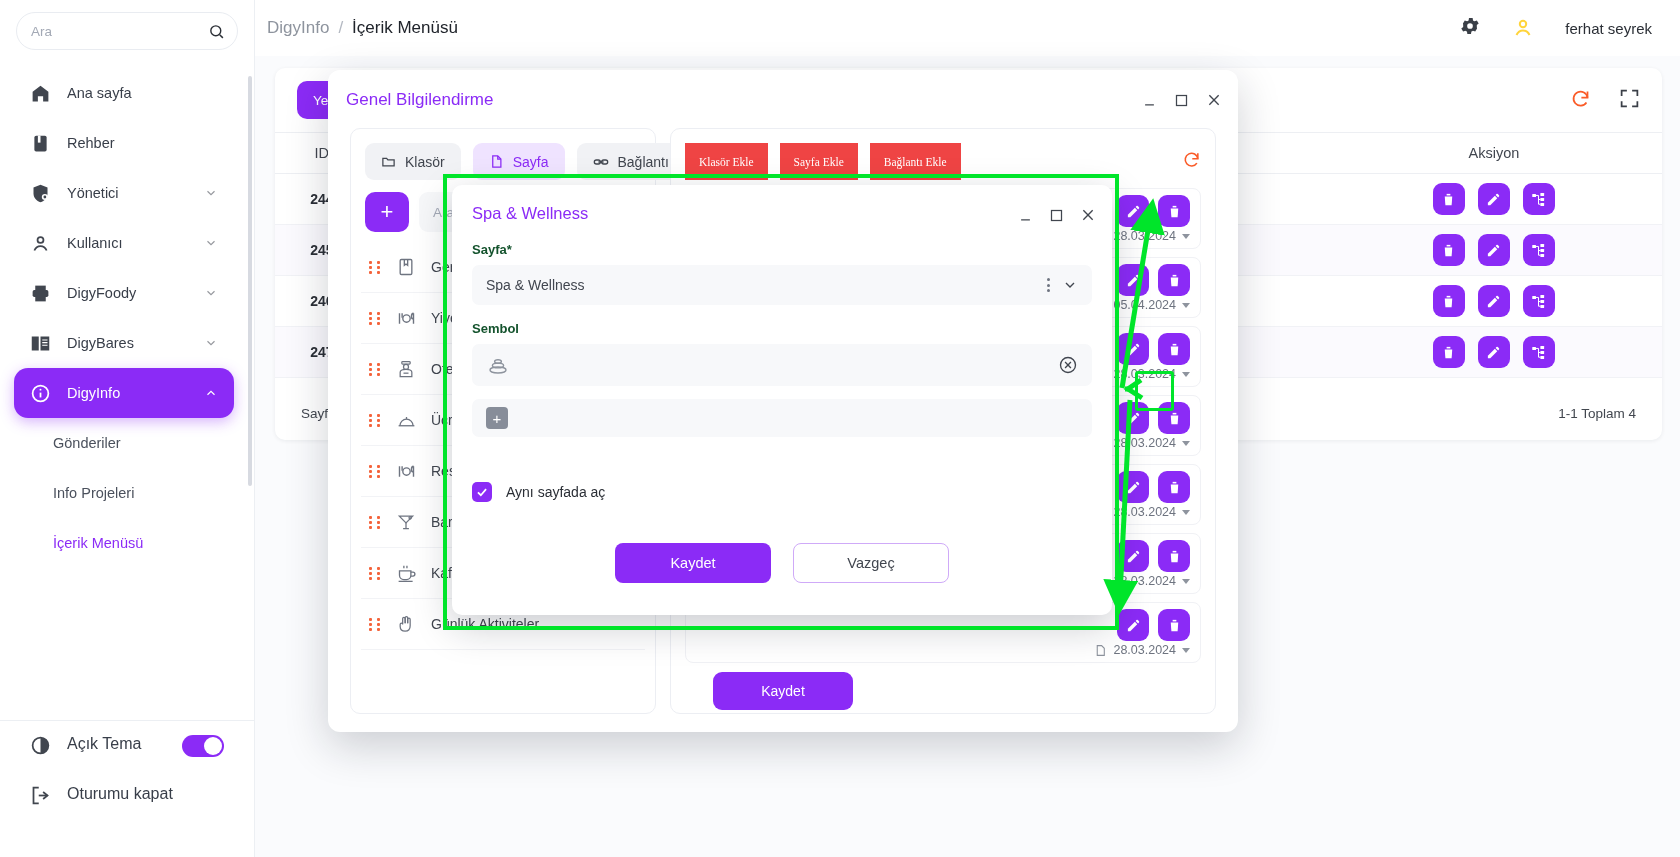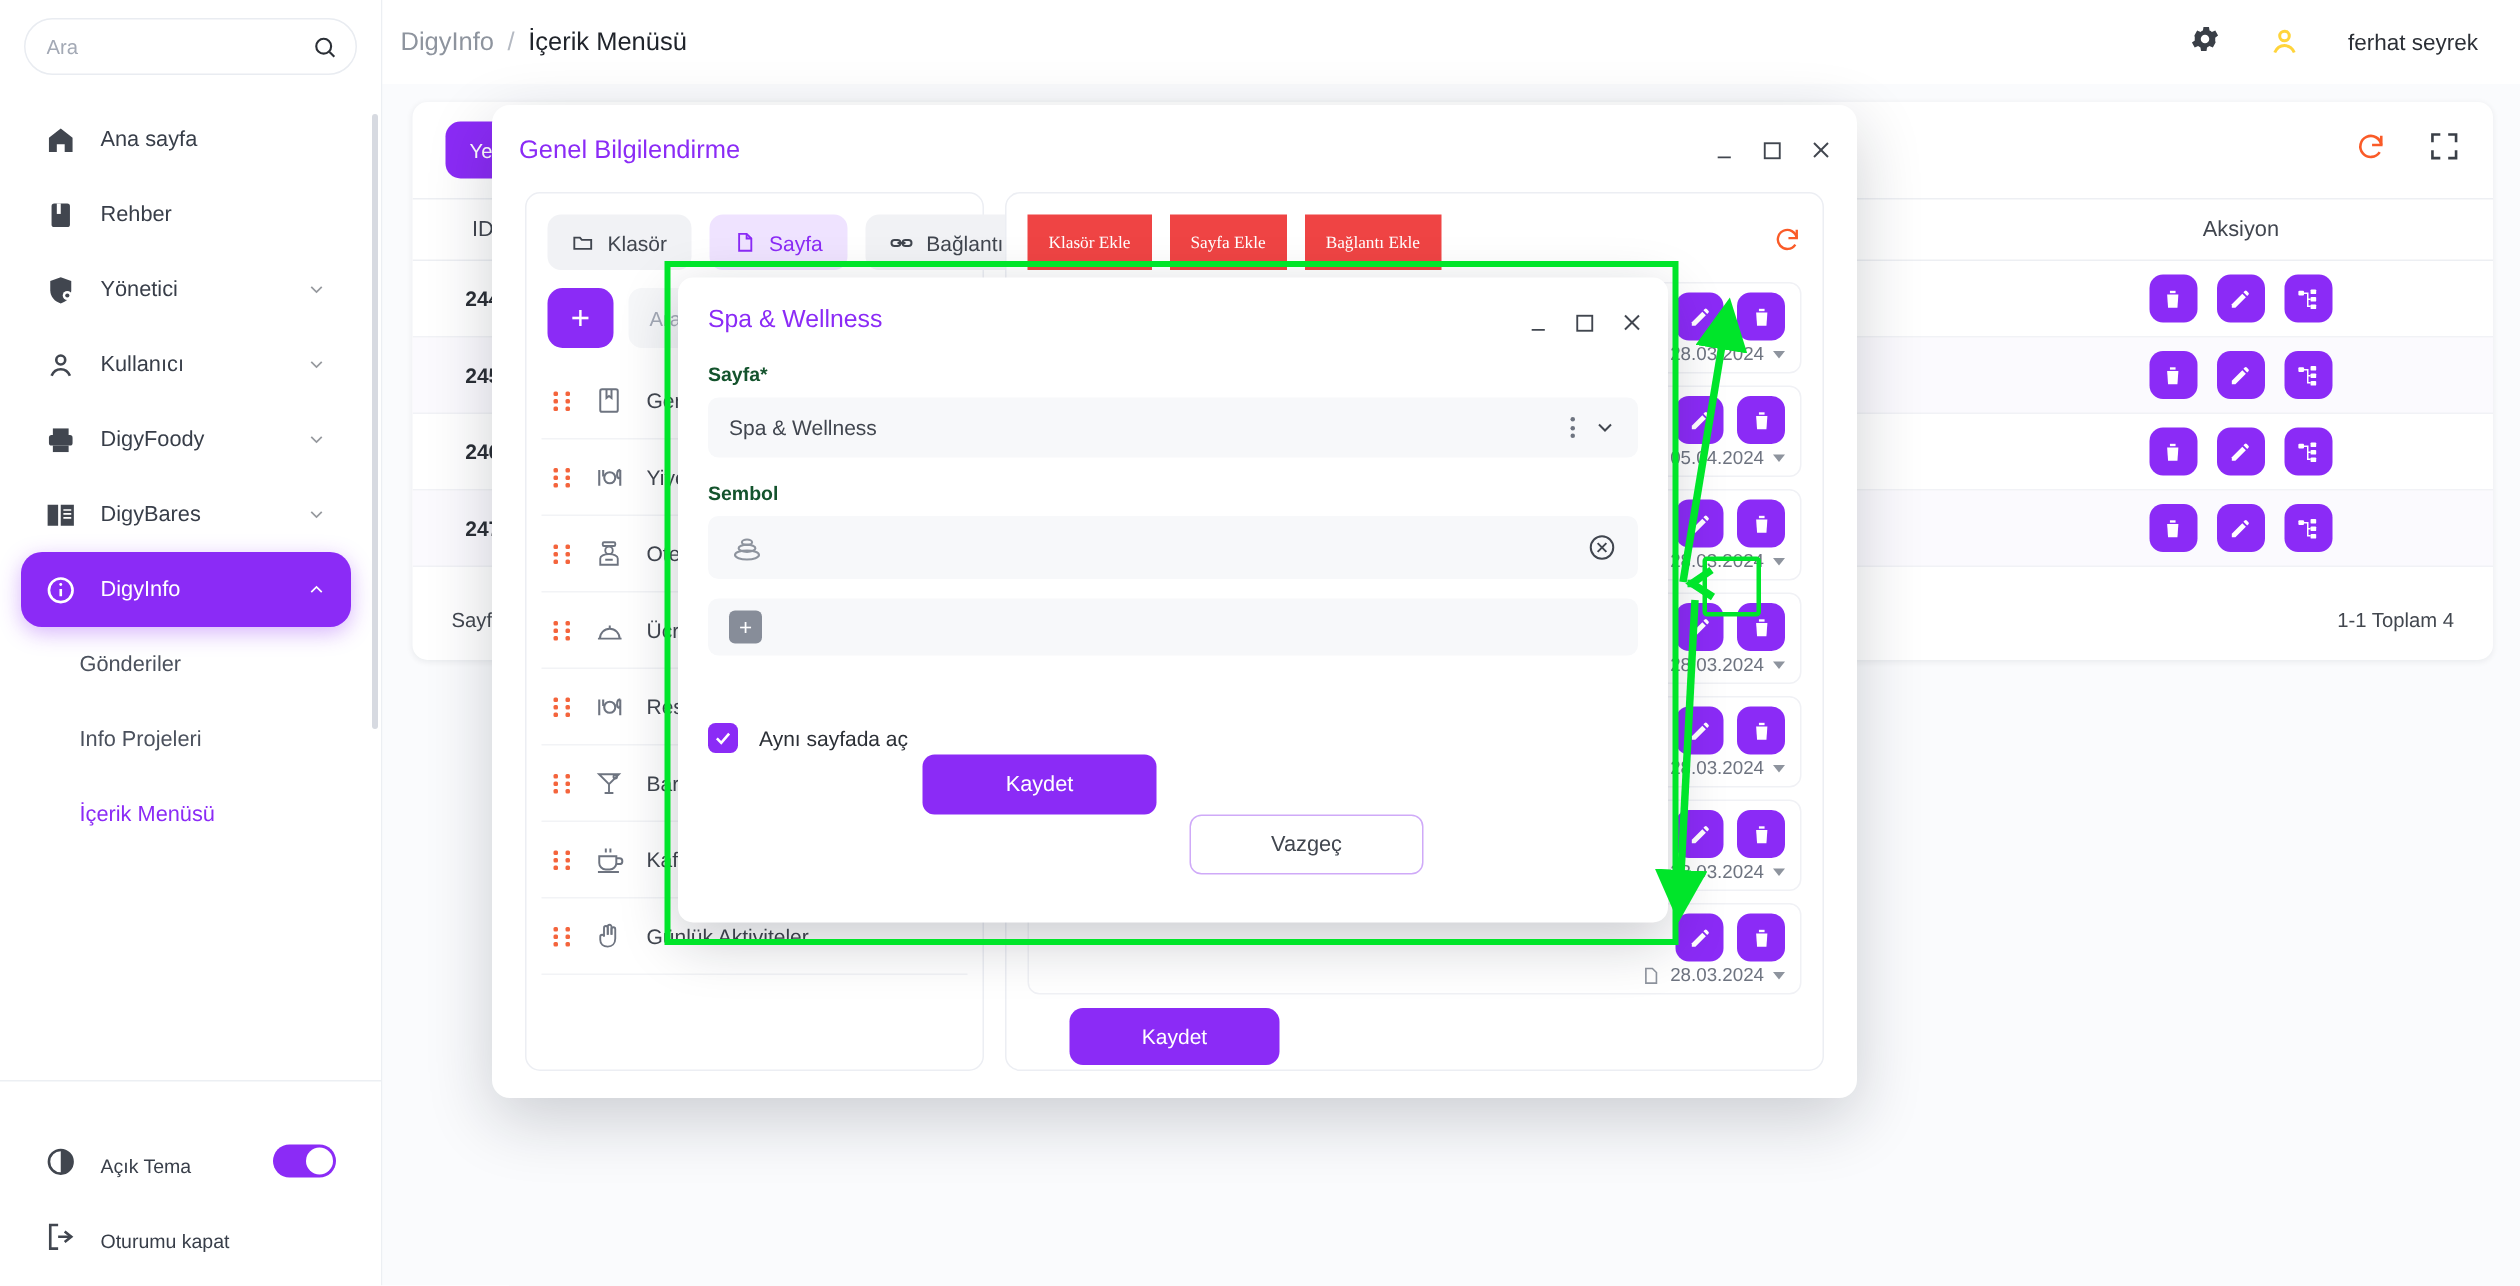--- a/index.html
+++ b/index.html
@@ -41,21 +41,21 @@
   .nav-item .nlabel { flex: 1; }
   .nav-item.active { background: #8b2bf6; color: #fff; box-shadow: 0 4px 14px rgba(139,43,246,.35); }
   .nav-item.active svg { stroke: #fff; fill: none; }
   .nav-ico { width: 21px; height: 21px; display: flex; align-items: center; justify-content: center; flex: 0 0 auto; }
   .chev { width: 14px; height: 14px; opacity: .55; }
   .sub-item { height: 50px; padding-left: 53px; display: flex; align-items: center; font-size: 14.5px; color: #4b515d; cursor: pointer; }
   .sub-item.sel { color: #8b2bf6; }
   .sb-scroll { position: absolute; right: 2px; top: 8px; width: 4px; height: 410px; background: #d7dae1; border-radius: 3px; }
 
   .sb-bottom { border-top: 1px solid #eceff3; padding: 14px 0 22px; }
-  .sb-row { height: 50px; display: flex; align-items: flex-end; gap: 16px; padding: 0 30px; font-size: 13px; color: #383e49; cursor: pointer; }
+  .sb-row { height: 50px; display: flex; align-items: flex-start; gap: 16px; padding: 0 30px; font-size: 16px; color: #383e49; cursor: pointer; }
   .toggle { margin-left: auto; width: 42px; height: 22px; border-radius: 12px; background: #8b2bf6; position: relative; cursor: pointer; }
   .toggle::after { content:""; position: absolute; right: 2px; top: 2px; width: 18px; height: 18px; border-radius: 50%; background: #fff; }
 
   
   .topbar { position: absolute; left: 255px; top: 0; right: 0; height: 56px; background: #fff; display: flex; align-items: center; }
   .crumbs { margin-left: 12px; font-size: 17px; display: flex; align-items: center; gap: 9px; }
   .crumbs .c1 { color: #8e949e; }
   .crumbs .sep { color: #b4b9c2; }
   .crumbs .c2 { color: #20242b; }
   .top-right { margin-left: auto; display: flex; align-items: center; gap: 22px; padding-right: 28px; }
@@ -127,21 +127,21 @@
   .flabel { font-size: 13px; color: #14532d; margin-bottom: 8px; font-weight: 600; }
   .finput { height: 40px; background: #f7f8fa; border-radius: 7px; display: flex; align-items: center; padding: 0 14px; font-size: 14px; color: #41464f; }
   .finput .tail { margin-left: auto; display: flex; align-items: center; gap: 12px; }
   .kebab { display: flex; flex-direction: column; gap: 2.5px; }
   .kebab i { width: 3px; height: 3px; border-radius: 50%; background: #6e7480; display: block; }
   .media-add { width: 22px; height: 22px; border-radius: 4px; background: #878d99; color: #fff; display: flex; align-items: center; justify-content: center; font-size: 15px; cursor: pointer; }
   .cbrow { position: absolute; left: 20px; top: 297px; display: flex; align-items: center; gap: 14px; font-size: 14px; color: #2b2f36; }
   .cb { width: 20px; height: 20px; border-radius: 5px; background: #8b2bf6; display: flex; align-items: center; justify-content: center; cursor: pointer; }
   .mi-foot { position: absolute; left: 0; right: 0; bottom: 32px; display: flex; justify-content: center; gap: 22px; }
   .btn-save { width: 156px; height: 40px; border-radius: 8px; background: #8b2bf6; color: #fff; display: flex; align-items: center; justify-content: center; font-size: 14.5px; cursor: pointer; }
-  .btn-cancel { width: 156px; height: 40px; border-radius: 8px; background: #fff; border: 1px solid #cfaaf8; color: #41464f; display: flex; align-items: center; justify-content: center; font-size: 14.5px; cursor: pointer; margin-top: 40px; }
+  .btn-cancel { width: 156px; height: 40px; border-radius: 8px; background: #fff; border: 1px solid #cfaaf8; color: #41464f; display: flex; align-items: center; justify-content: center; font-size: 14.5px; cursor: pointer; }
 
   
   .anno { position: absolute; pointer-events: none; }
   .anno-box { left: 443px; top: 174px; width: 676px; height: 456px; border: 4px solid #00e52a; }
   .anno-hl { left: 1135px; top: 371px; width: 39px; height: 40px; border: 3px solid #00e52a; border-radius: 3px; }
   .anno-svg { left: 0; top: 0; width: 1680px; height: 857px; }
 </style>
 </head>
 <body>
 

